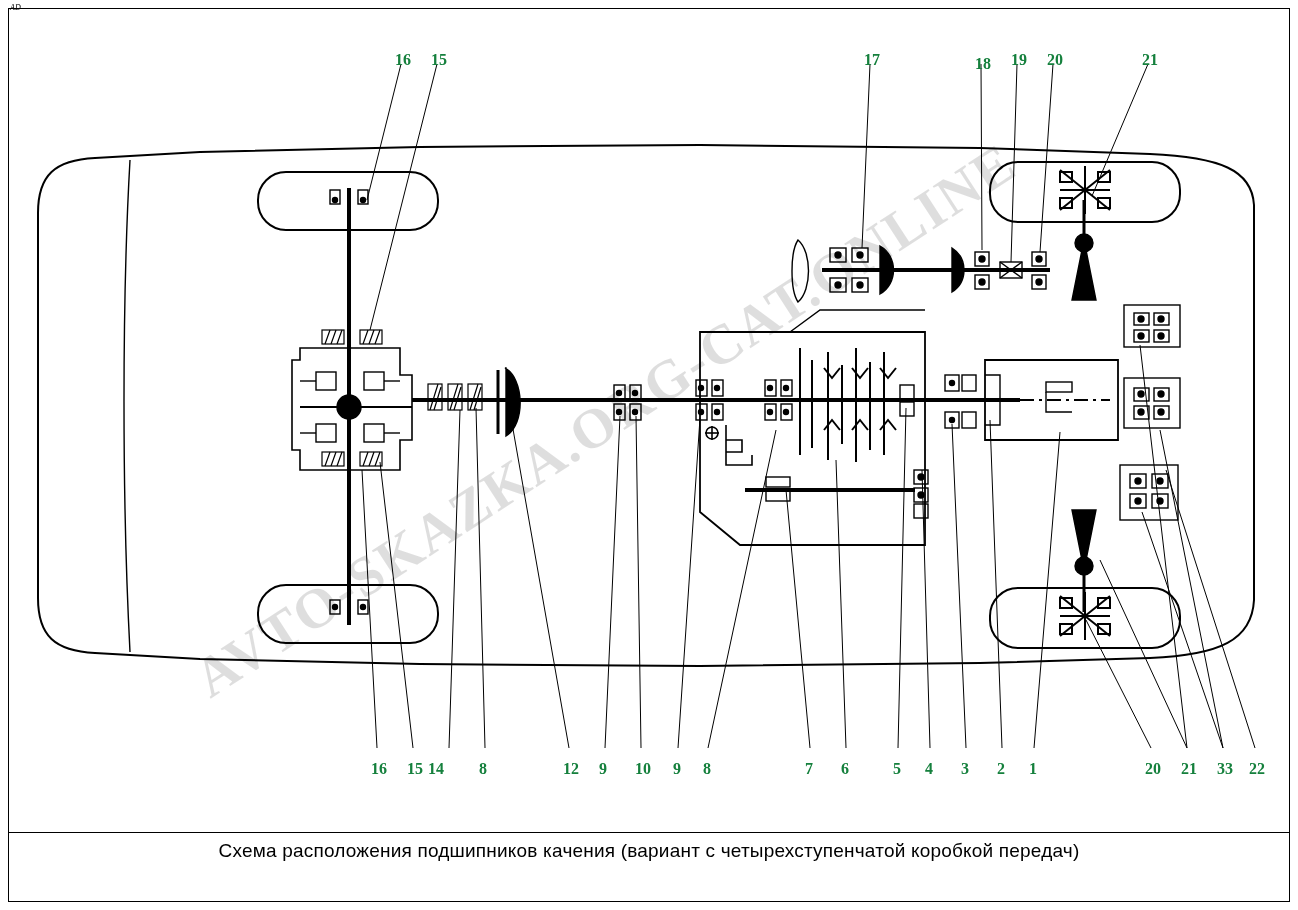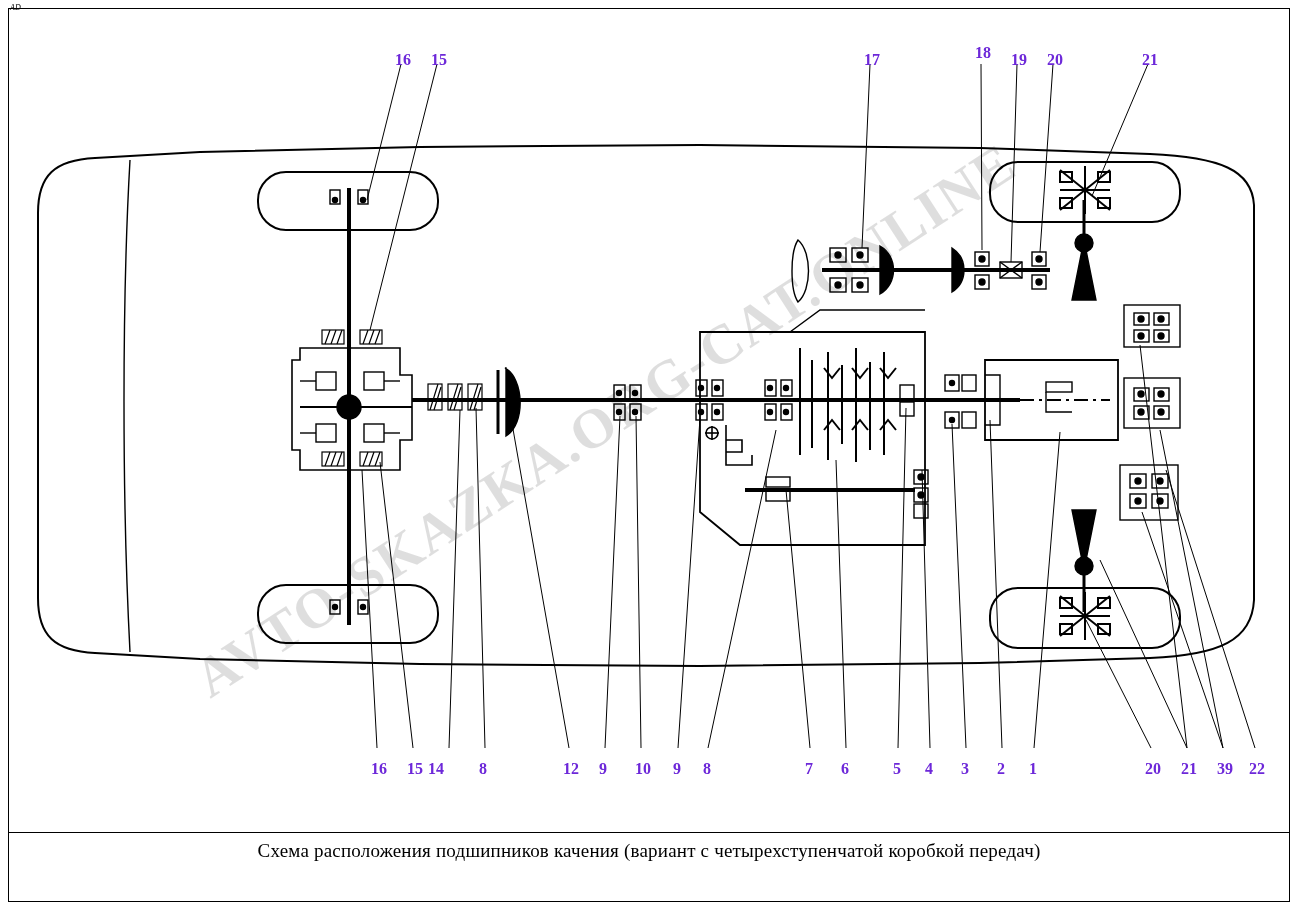--- a/index.html
+++ b/index.html
@@ -36,21 +36,21 @@
     height: 1px;
     background: #000;
   }
   .caption {
     position: absolute;
     left: 9px;
     top: 840px;
     width: 1280px;
     text-align: center;
     font-size: 19px;
-    font-family: Liberation Serif, serif;
+    font-family: Liberation Sans, sans-serif;
     color: #000;
     letter-spacing: .2px;
   }
   .corner-tag {
     position: absolute;
     left: 10px;
     top: 3px;
     font-size: 8px;
     font-style: italic;
     font-family: "Liberation Serif", serif;
@@ -75,21 +75,21 @@
     display: flex;
     align-items: center;
     justify-content: center;
   }
   
   .lbl {
     position: absolute;
     font-family: "Liberation Serif", serif;
     font-size: 16px;
     font-weight: bold;
-    color: #6d28d9;
+    color: #15803d;
     line-height: 1;
   }
   .diagram {
     position: absolute;
     left: 0;
     top: 0;
   }
 </style>
 </head>
 <body>
@@ -404,21 +404,21 @@
 
     </g>
   </svg>
 
   <div class="watermark">AVTO-SKAZKA.ORG-CAT.ONLINE</div>
 
   <div>
     <span class="lbl" style="left:395px;top:52px">16</span>
     <span class="lbl" style="left:431px;top:52px">15</span>
     <span class="lbl" style="left:864px;top:52px">17</span>
-    <span class="lbl" style="left:975px;top:45px">18</span>
+    <span class="lbl" style="left:975px;top:56px">18</span>
     <span class="lbl" style="left:1011px;top:52px">19</span>
     <span class="lbl" style="left:1047px;top:52px">20</span>
     <span class="lbl" style="left:1142px;top:52px">21</span>
   </div>
 
   <div>
     <span class="lbl" style="left:371px;top:761px">16</span>
     <span class="lbl" style="left:407px;top:761px">15</span>
     <span class="lbl" style="left:428px;top:761px">14</span>
     <span class="lbl" style="left:479px;top:761px">8</span>
@@ -429,20 +429,20 @@
     <span class="lbl" style="left:703px;top:761px">8</span>
     <span class="lbl" style="left:805px;top:761px">7</span>
     <span class="lbl" style="left:841px;top:761px">6</span>
     <span class="lbl" style="left:893px;top:761px">5</span>
     <span class="lbl" style="left:925px;top:761px">4</span>
     <span class="lbl" style="left:961px;top:761px">3</span>
     <span class="lbl" style="left:997px;top:761px">2</span>
     <span class="lbl" style="left:1029px;top:761px">1</span>
     <span class="lbl" style="left:1145px;top:761px">20</span>
     <span class="lbl" style="left:1181px;top:761px">21</span>
-    <span class="lbl" style="left:1217px;top:761px">39</span>
+    <span class="lbl" style="left:1217px;top:761px">33</span>
     <span class="lbl" style="left:1249px;top:761px">22</span>
   </div>
 
   <div class="caption-rule"></div>
   <div class="caption">Схема расположения подшипников качения (вариант с четырехступенчатой коробкой передач)</div>
 
 </div>
 
 </body></html>

